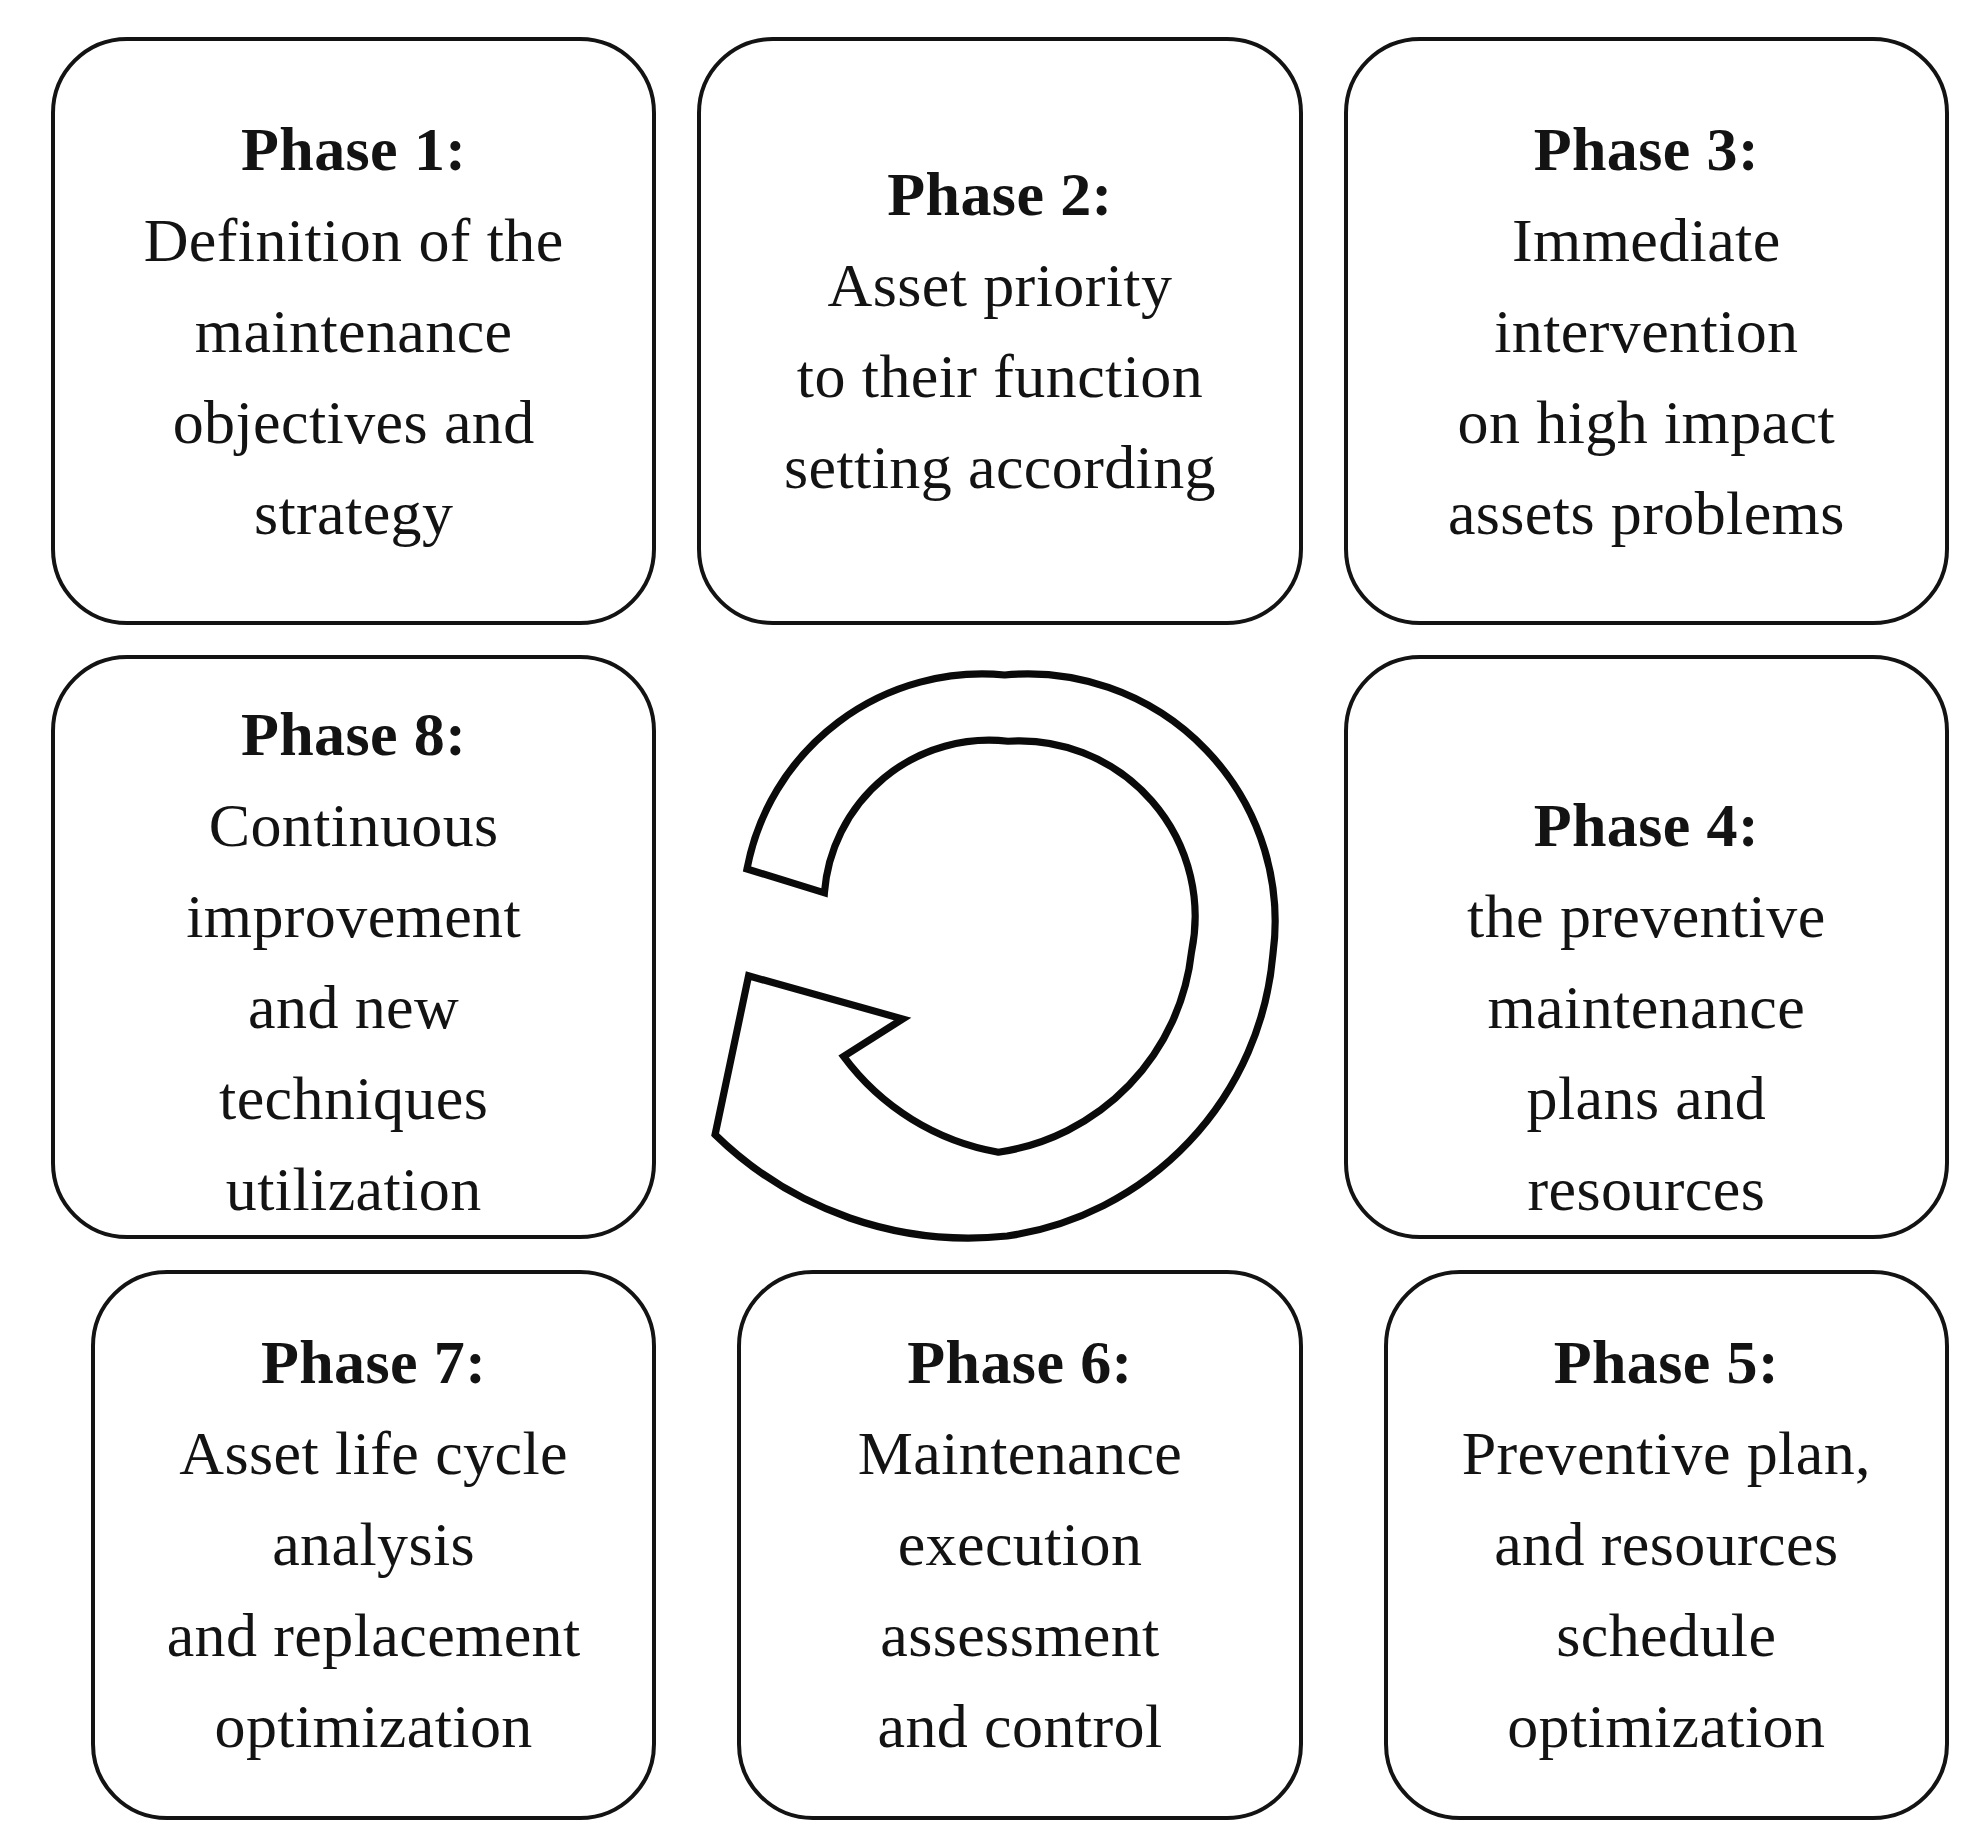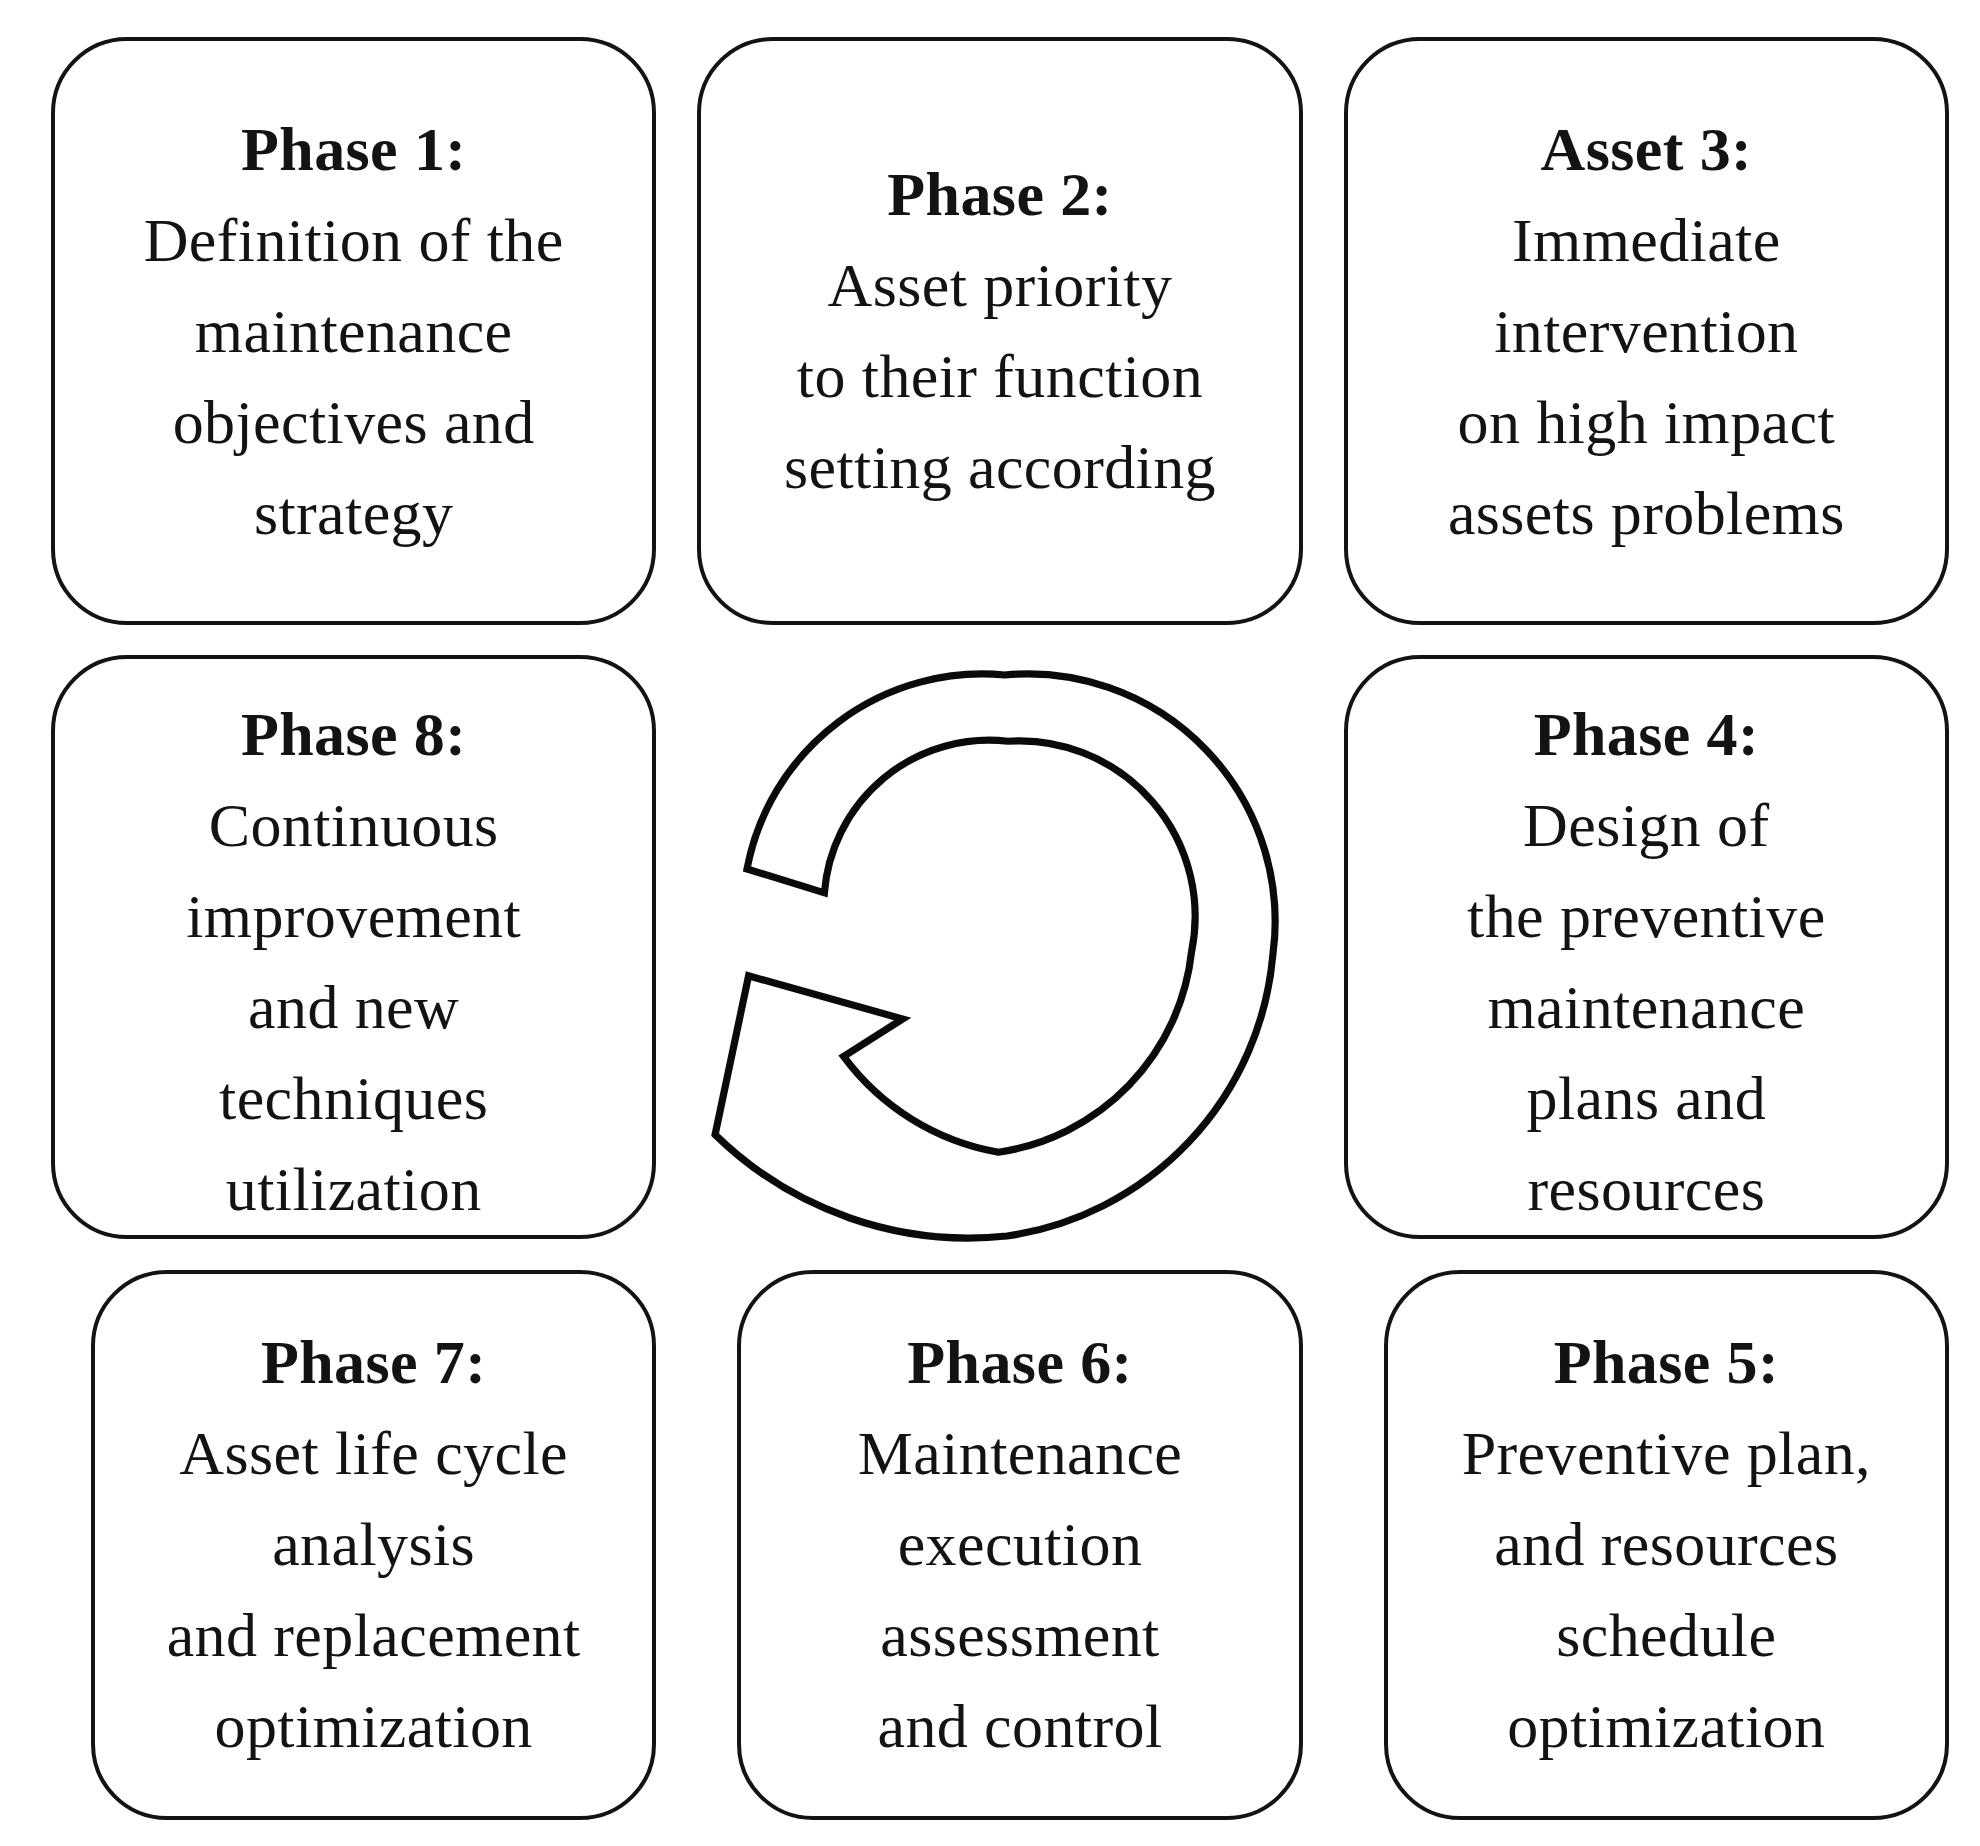--- a/index.html
+++ b/index.html
@@ -67,21 +67,21 @@
     <div class="box-text">
       <div class="phase-title">Phase 2:</div>
       <div>Asset priority</div>
       <div>to their function</div>
       <div>setting according</div>
     </div>
   </div>
 
   <div class="box cell1">
     <div class="box-text">
-      <div class="phase-title">Asset 3:</div>
+      <div class="phase-title">Phase 3:</div>
       <div>Immediate</div>
       <div>intervention</div>
       <div>on high impact</div>
       <div>assets problems</div>
     </div>
   </div>
 
   <div class="box cell2">
     <div class="box-text">
       <div class="phase-title">Phase 8:</div>
@@ -108,21 +108,20 @@
                A 285 285 0 0 0 635 390
                A 220 220 0 0 0 405 126
                A 207 207 0 0 0 175 316
                Z" fill="#ffffff" stroke="#0a0a0a" stroke-width="9" stroke-linejoin="miter"></path>
     </svg>
   </div>
 
   <div class="box cell2">
     <div class="box-text">
       <div class="phase-title">Phase 4:</div>
-      <div>Design of</div>
       <div>the preventive</div>
       <div>maintenance</div>
       <div>plans and</div>
       <div>resources</div>
     </div>
   </div>
 
   <div class="box cell3">
     <div class="box-text">
       <div class="phase-title">Phase 7:</div>

